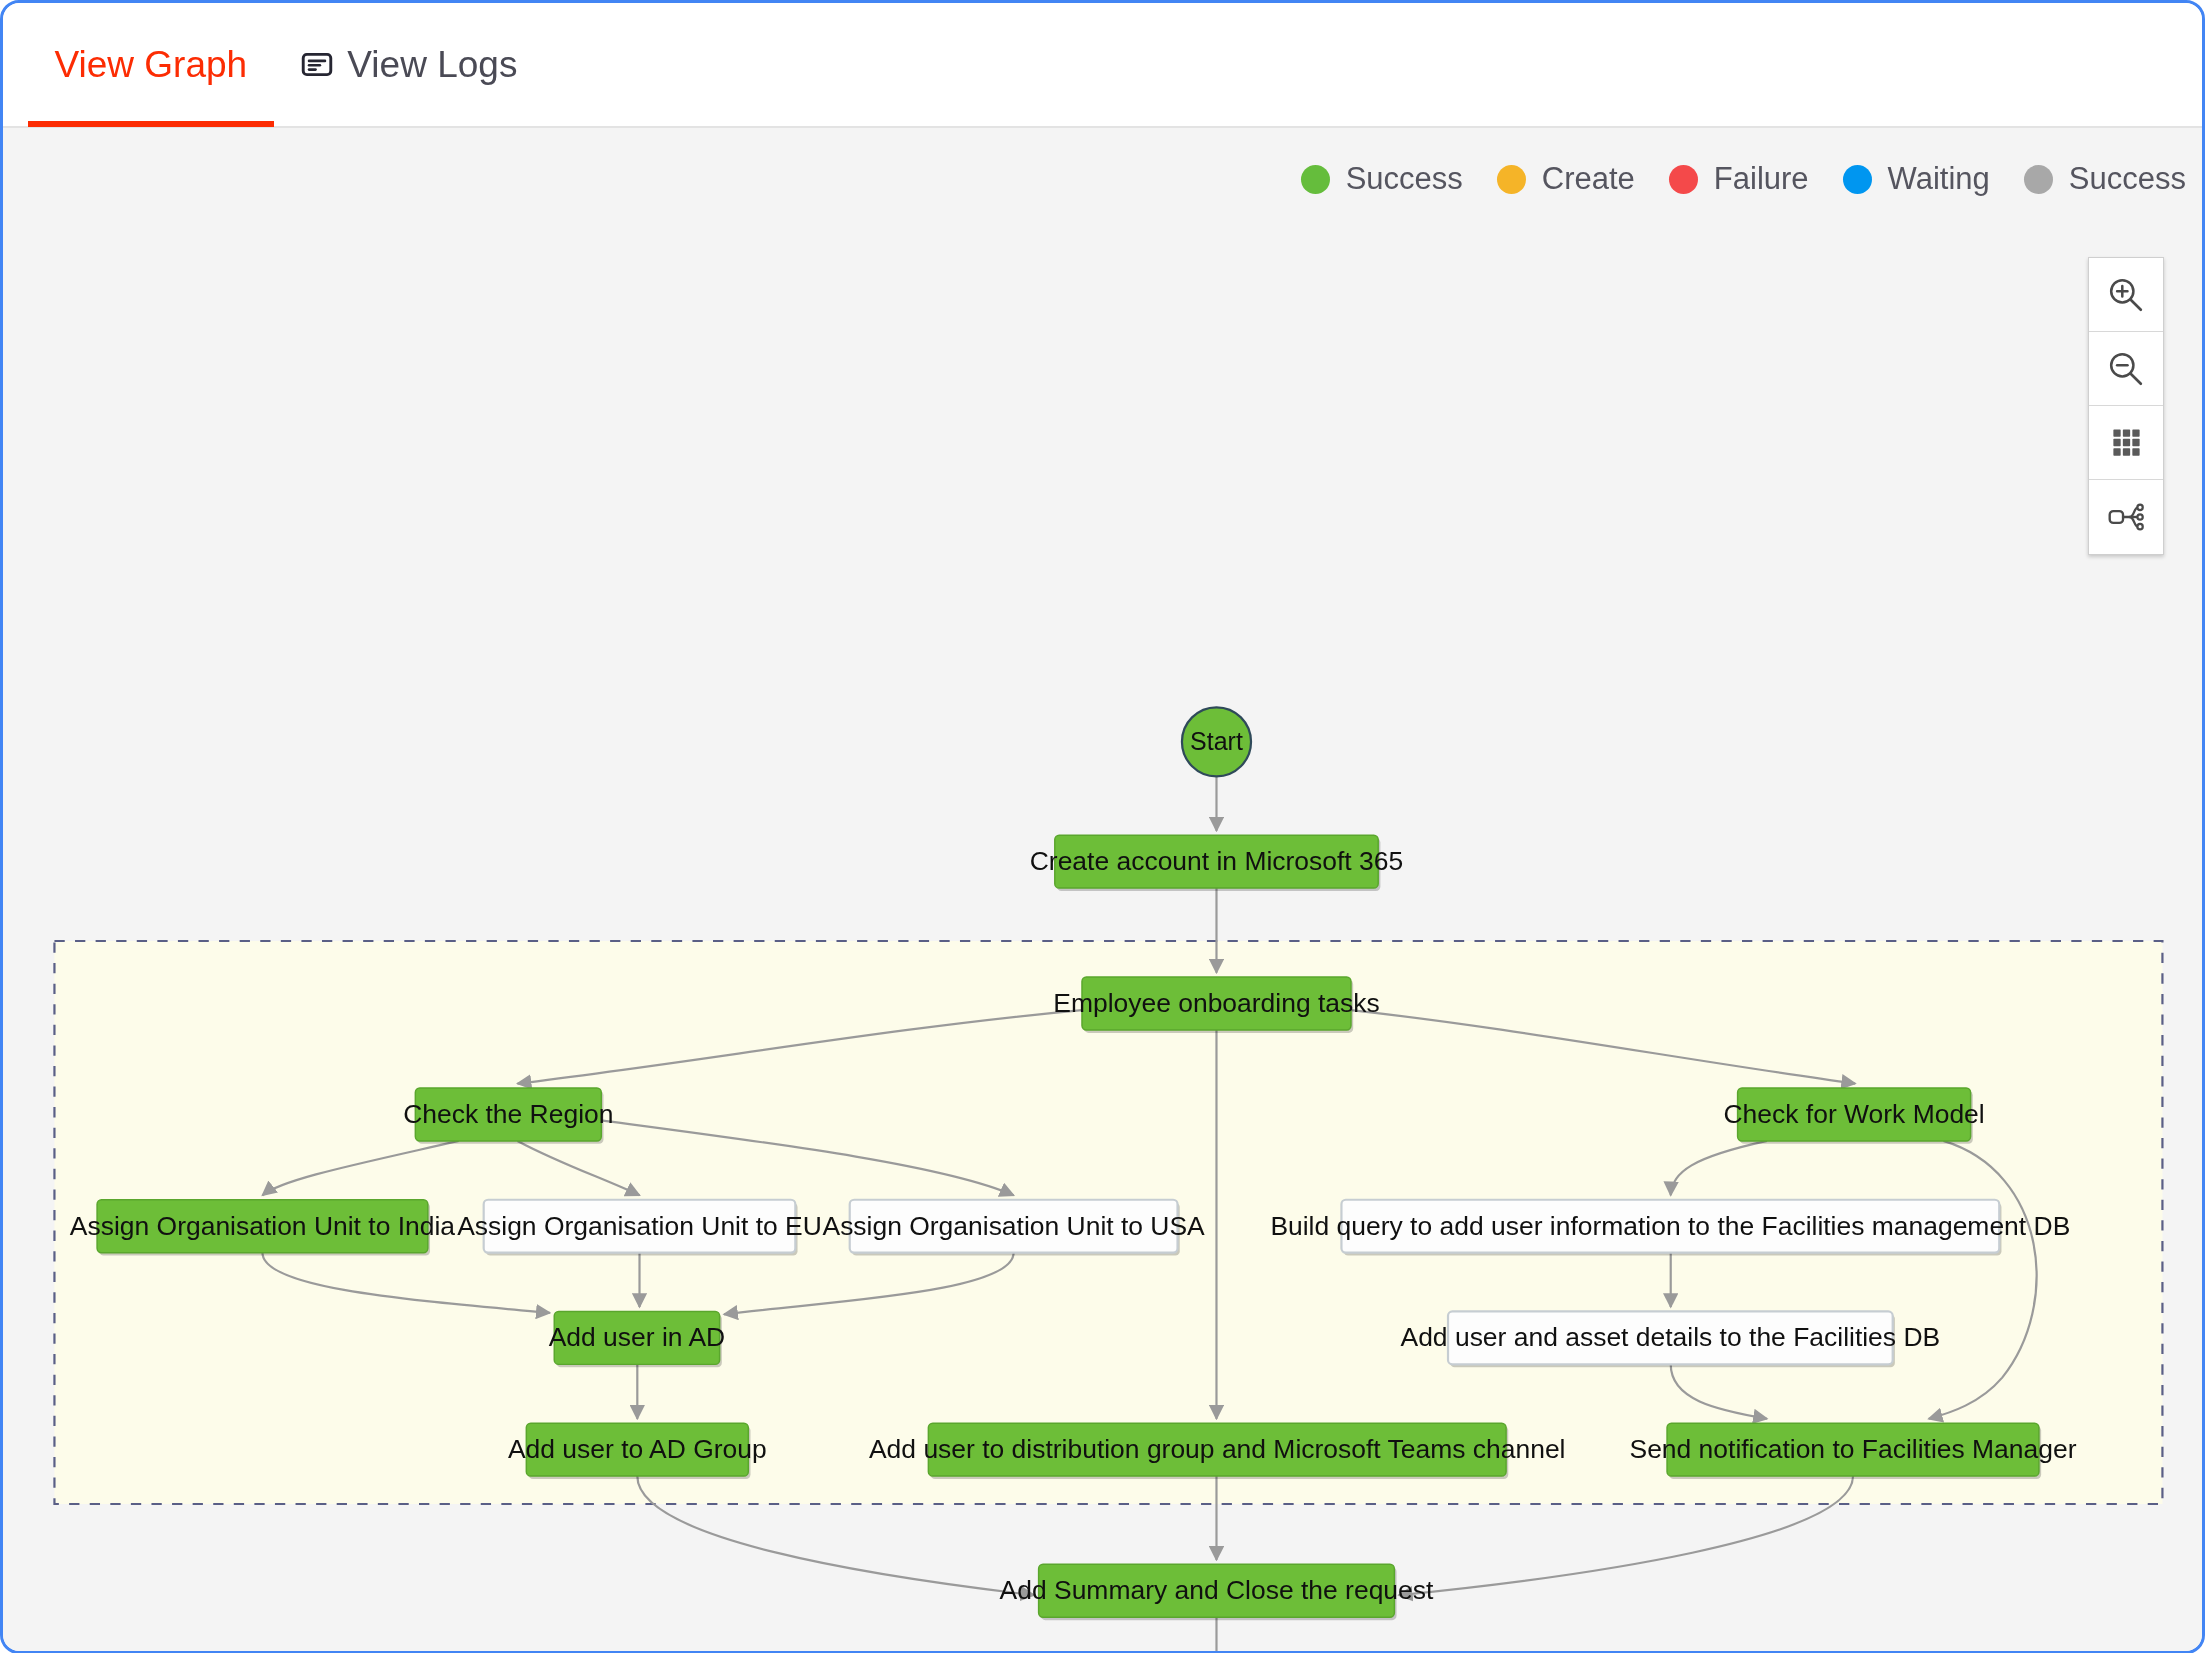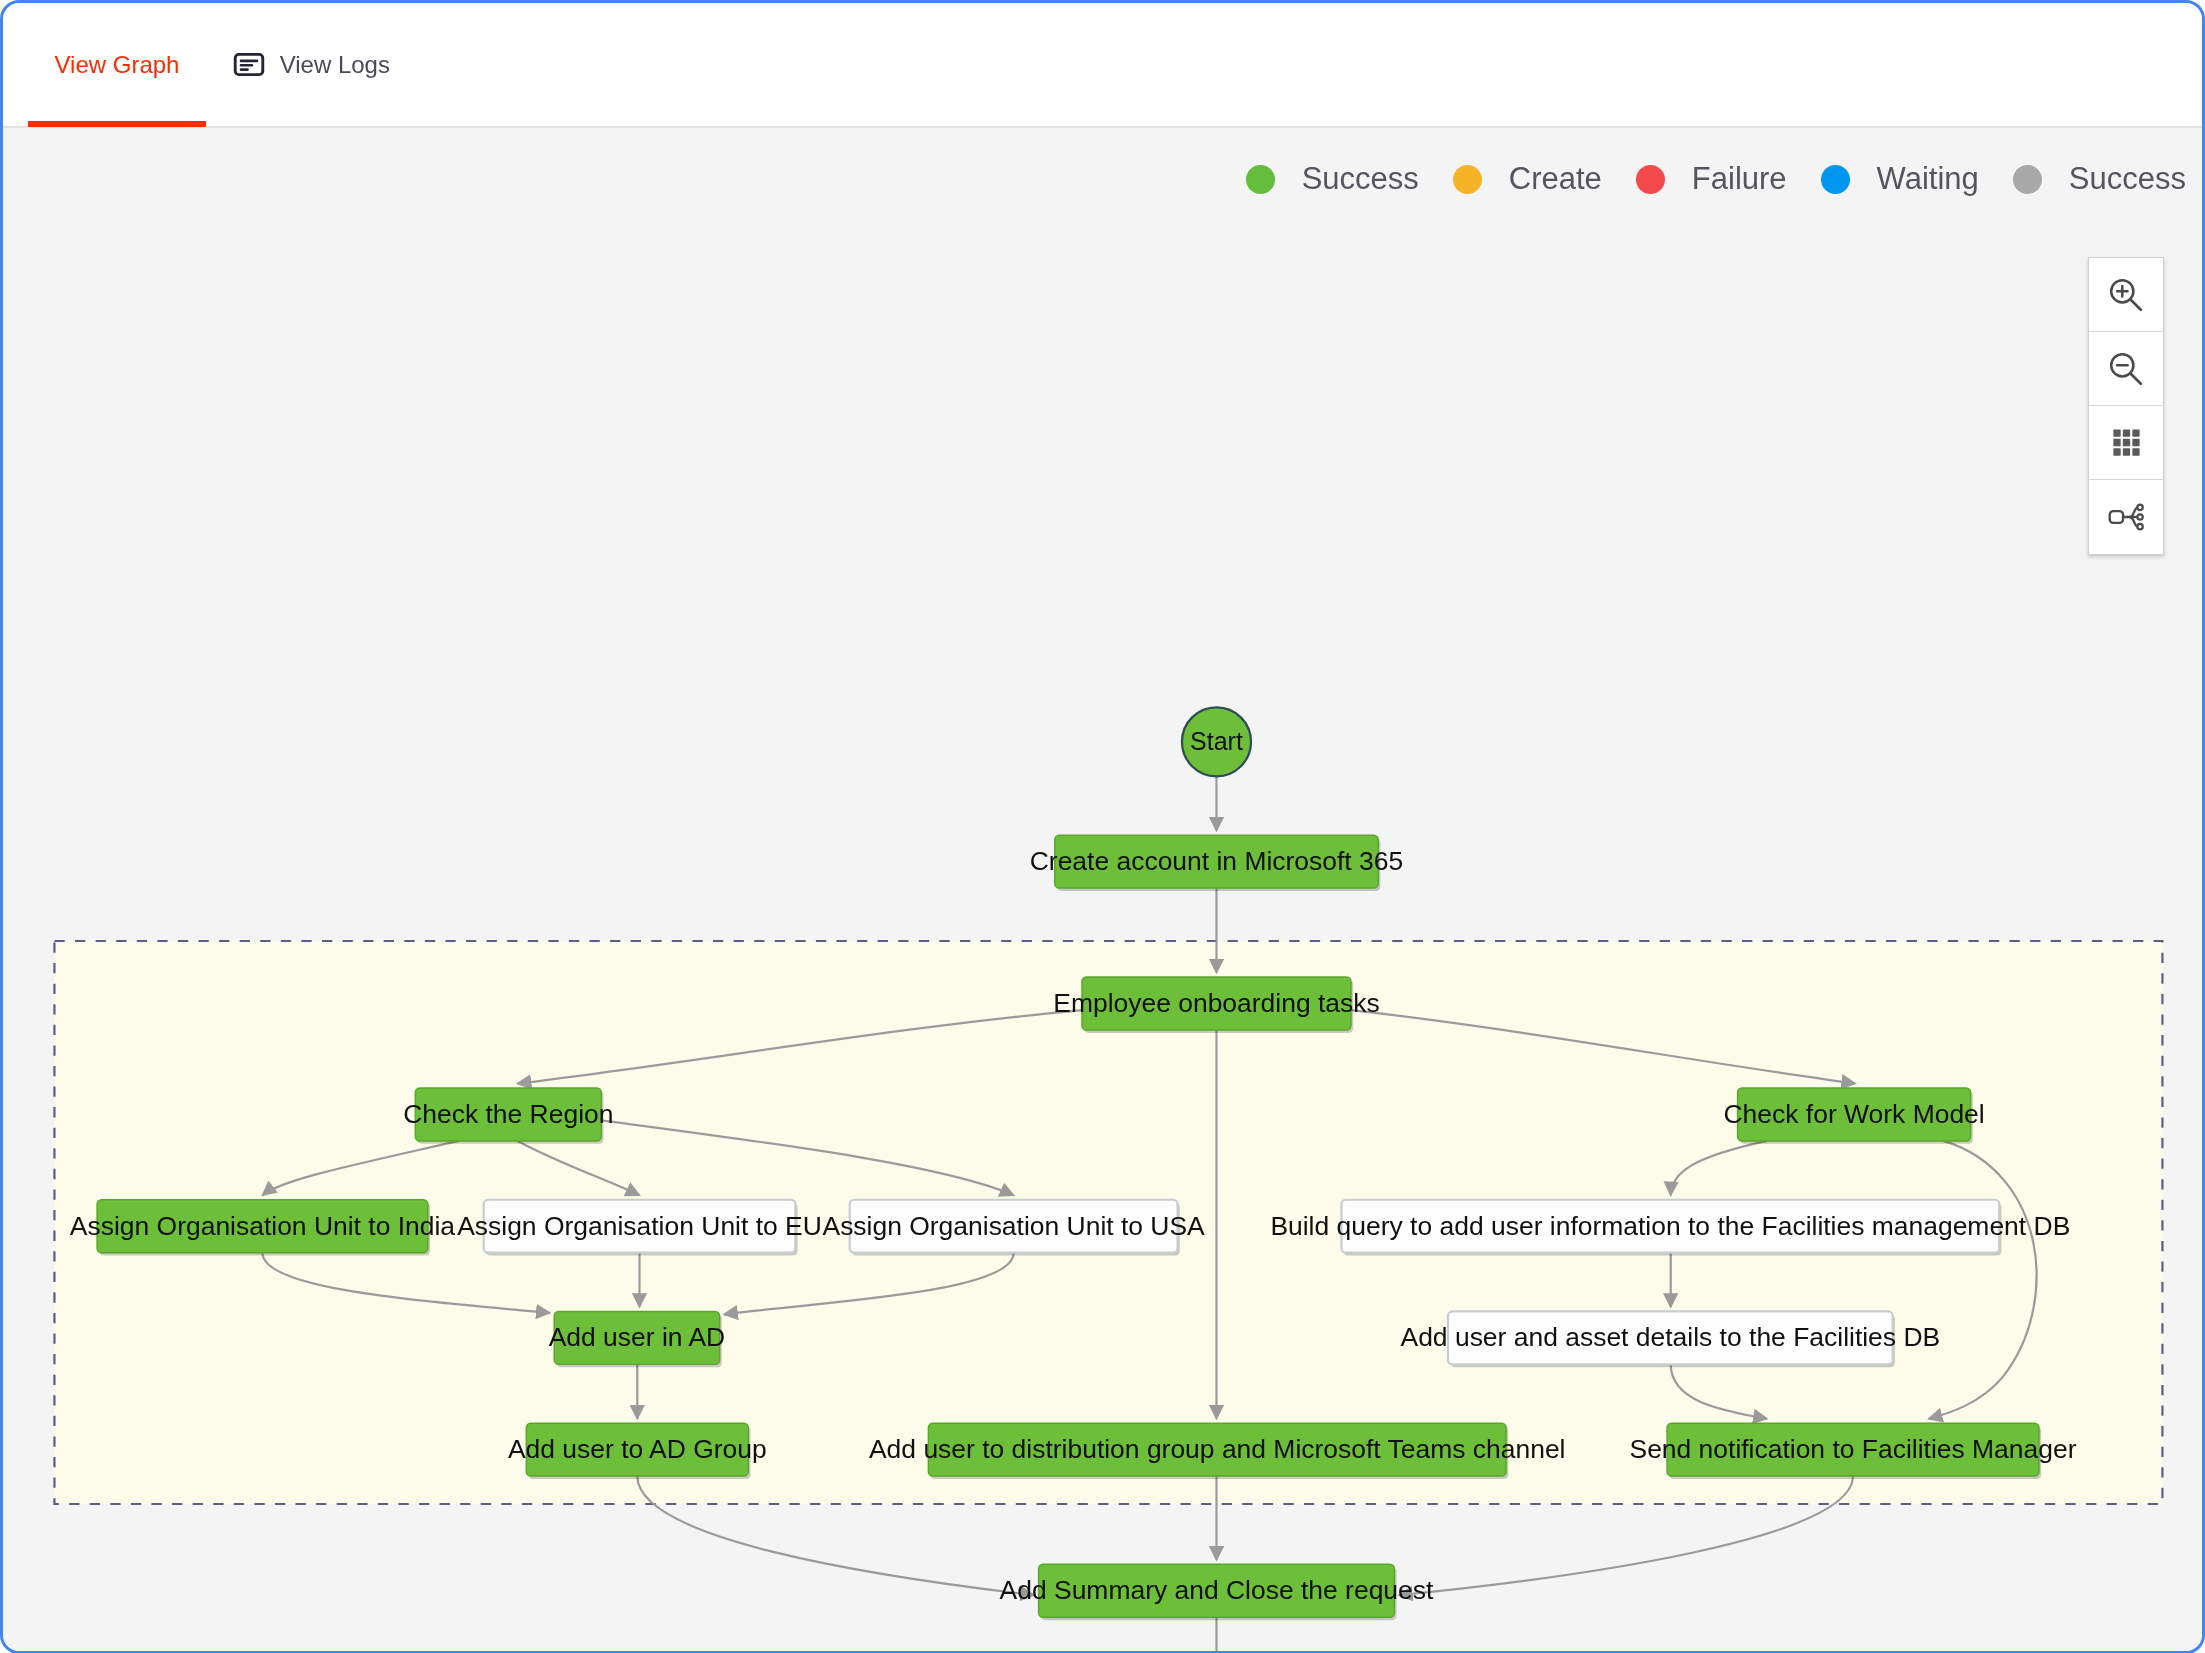--- a/index.html
+++ b/index.html
@@ -23,21 +23,21 @@
     border-top-left-radius:16px;border-top-right-radius:16px;
     display:flex;align-items:center;
     padding-left:25px;
     box-sizing:border-box;
   }
   .tab{
     position:relative;
     display:flex;align-items:center;gap:13.2px;
     height:125px;
     padding:0 26.5px;
-    font-size:24px;
+    font-size:37px;
     color:#4a4a55;
     cursor:pointer;
     white-space:nowrap;
   }
   .tab.active{color:#fc2c03;}
   .tab.active::after{
     content:"";position:absolute;left:0;right:0;bottom:0;
     height:5.9px;background:#fc2c03;
   }
   .tab-icon{display:inline-flex;align-items:center;justify-content:center;}
@@ -49,21 +49,21 @@
     background:#f4f4f4;
     border-bottom-left-radius:16px;border-bottom-right-radius:16px;
     overflow:hidden;
   }
 
   
   .legend{
     position:absolute;top:33px;right:16px;
     display:flex;align-items:center;gap:0;
   }
-  .legend-item{display:flex;align-items:center;gap:27px;margin-left:34px;}
+  .legend-item{display:flex;align-items:center;gap:16px;margin-left:34px;}
   .legend-dot{width:29px;height:29px;border-radius:50%;flex:none;}
   .legend-label{font-size:31px;color:#55555f;white-space:nowrap;}
 
   
   .controls{
     position:absolute;top:129px;right:38px;
     width:74px;
     background:#ffffff;
     border:1.5px solid #cfcfcf;
     box-shadow:0 2.2px 3.7px rgba(0,0,0,.18);

